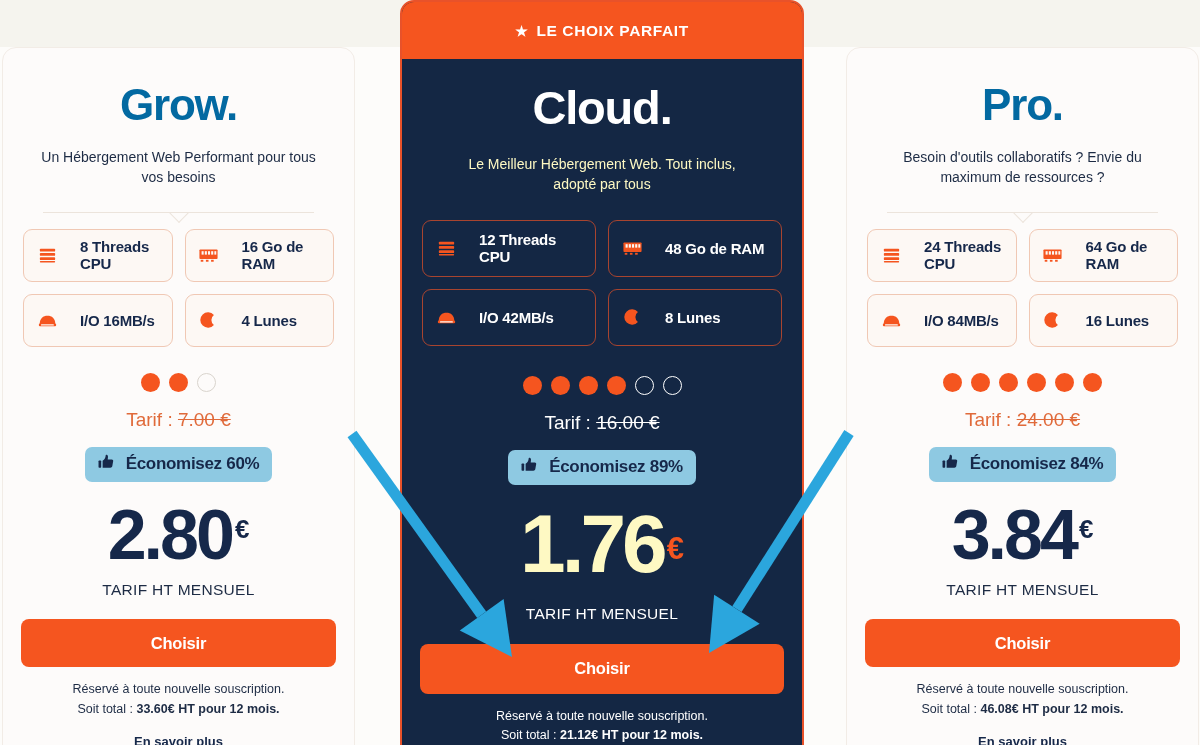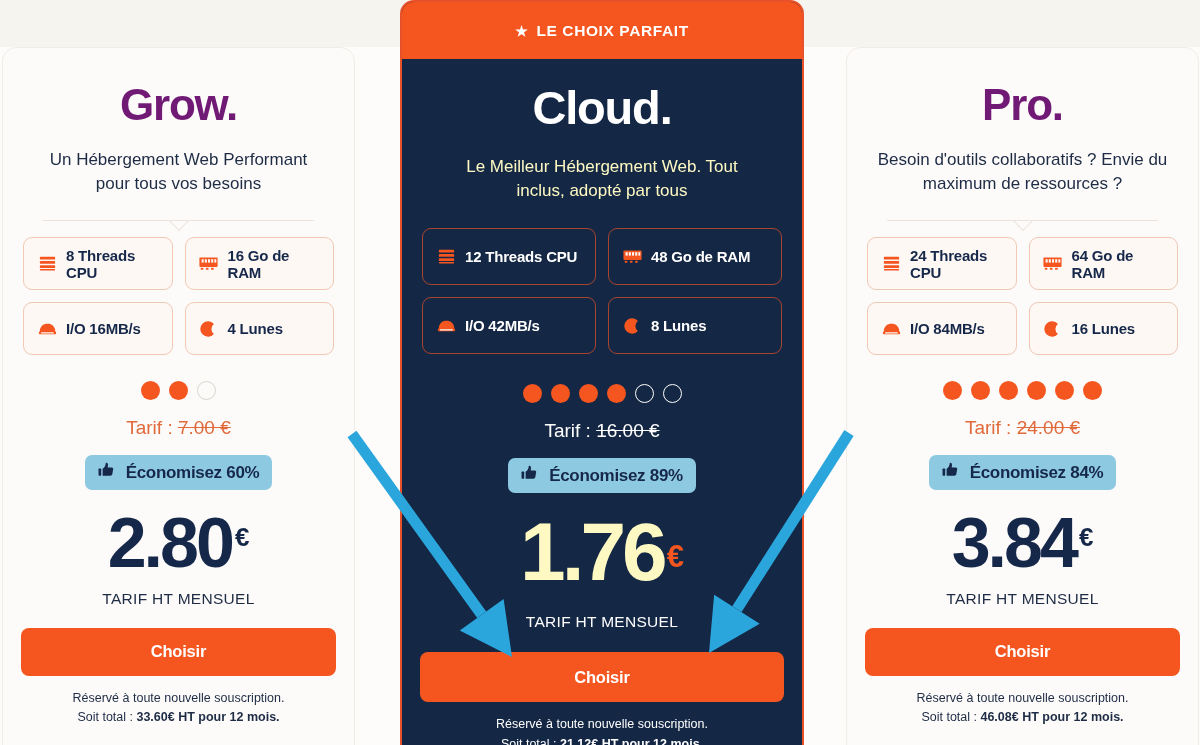--- a/index.html
+++ b/index.html
@@ -81,32 +81,32 @@
   .ribbon .star { font-size: 14px; line-height: 1; }
 
   .card.featured .inner { padding-top: 57px; }
 
   
   .plan-title {
     text-align: center;
     font-size: 44px;
     font-weight: bold;
     letter-spacing: -1.2px;
-    color: #701a75;
+    color: #0369a1;
     margin-top: 32px;
   }
   .featured .plan-title {
     color: #ffffff;
     font-size: 47px;
     margin-top: 21px;
   }
 
   .plan-sub {
     text-align: center;
-    font-size: 17px;
+    font-size: 14px;
     line-height: 1.42;
     color: #1d2b44;
     margin: 18px auto 0;
     max-width: 290px;
   }
   .featured .plan-sub {
     color: #fef9c3;
     max-width: 300px;
     margin-top: 20px;
   }
@@ -140,21 +140,21 @@
   }
   .featured .specs { margin-top: 25px; }
 
   .spec {
     border: 1px solid #f0c8b4;
     background: #fdf8f4;
     border-radius: 9px;
     height: 53px;
     display: flex;
     align-items: center;
-    gap: 9px;
+    gap: 23px;
     padding: 0 13px;
     font-size: 15px;
     font-weight: bold;
     color: #16284a;
     letter-spacing: -0.2px;
   }
   .featured .spec {
     background: transparent;
     border: 1px solid #a8442f;
     color: #ffffff;

